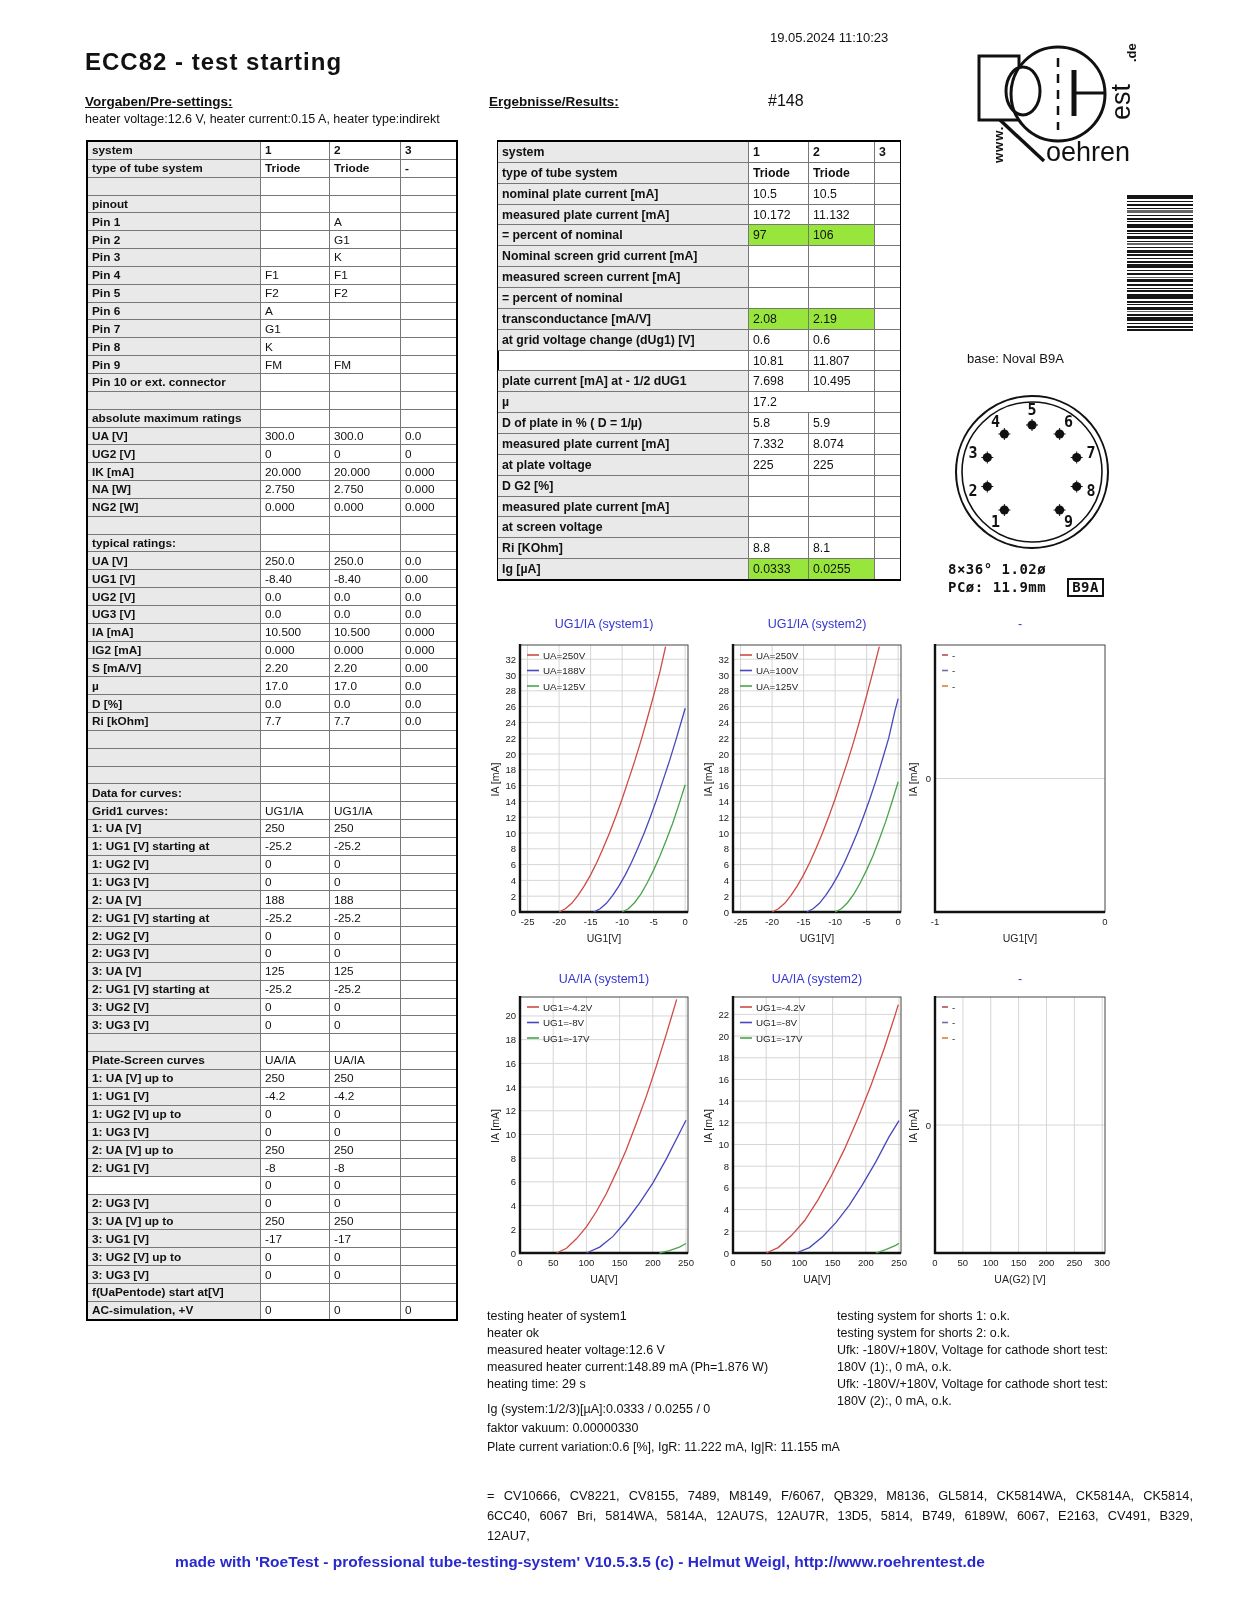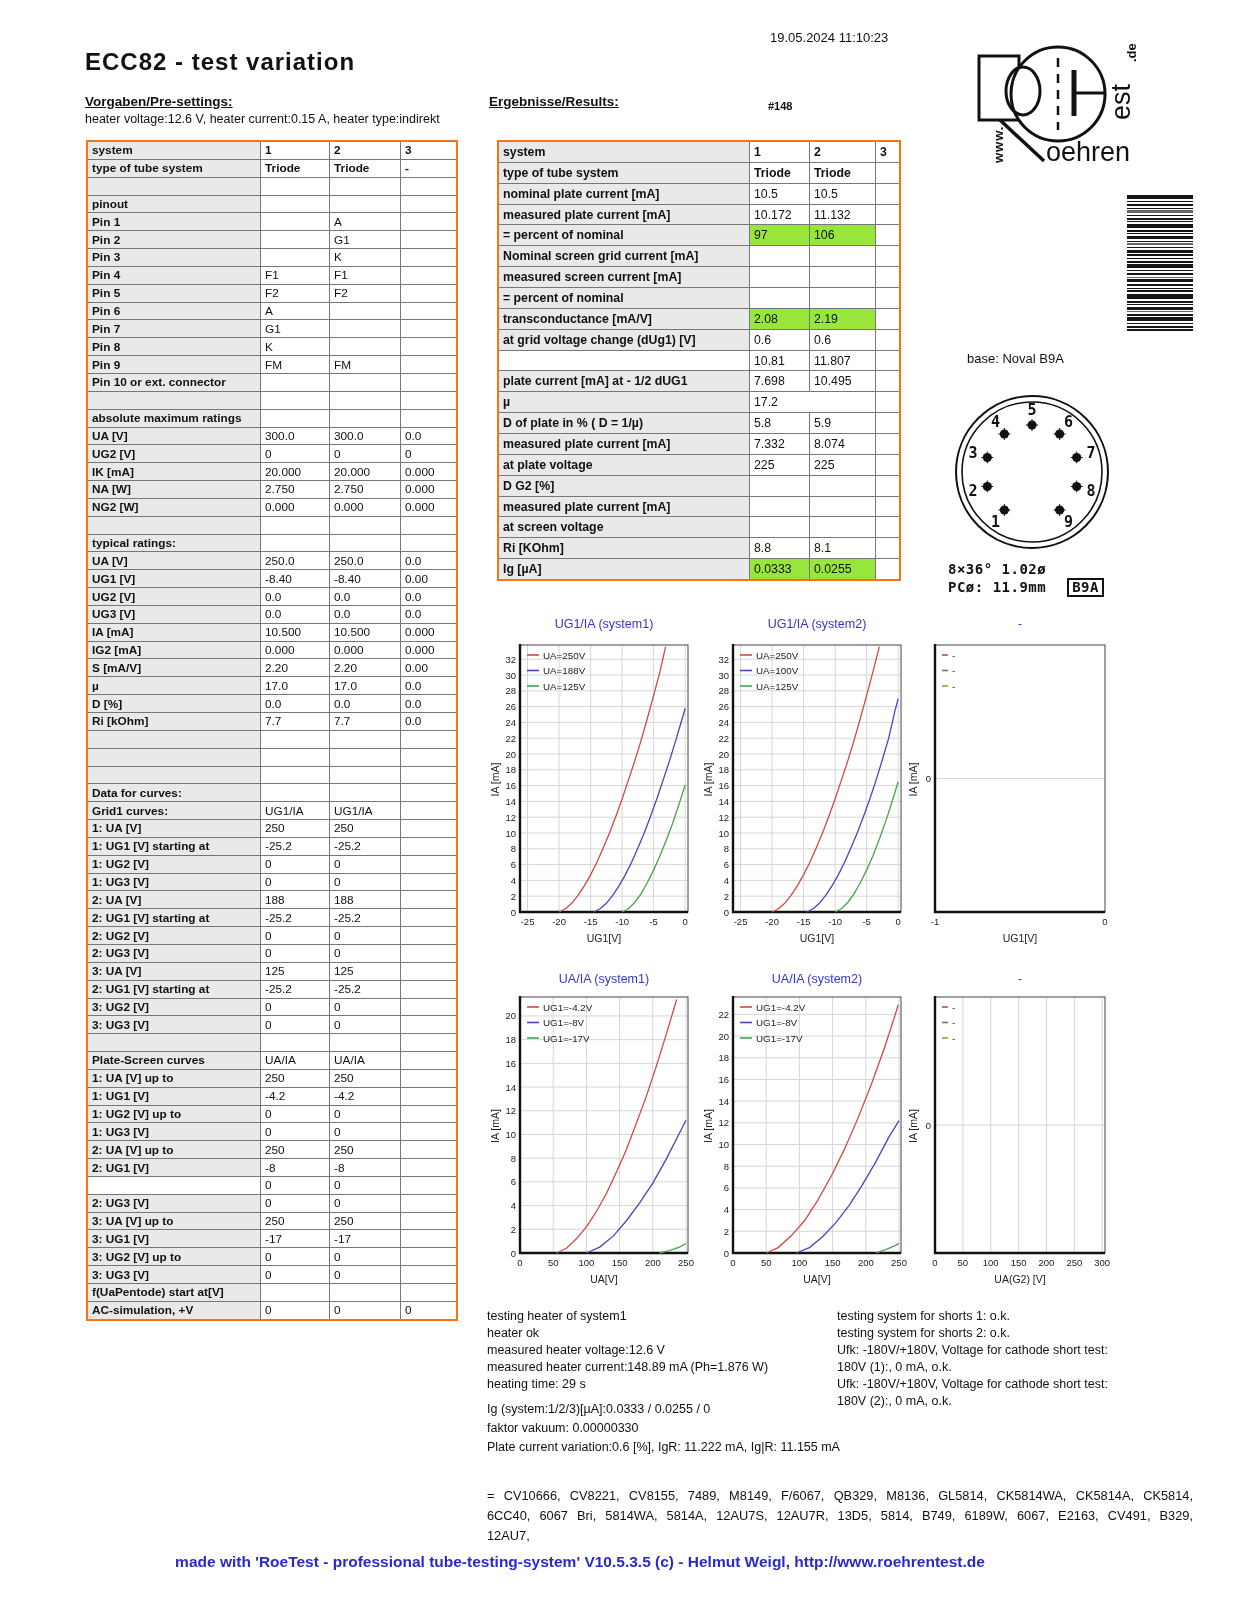--- a/index.html
+++ b/index.html
@@ -5,27 +5,27 @@
   html,body{margin:0;padding:0;background:#888;}
   #page{position:relative;width:1236px;height:1600px;background:#fff;
         font-family:"Liberation Sans",sans-serif;color:#111;overflow:hidden;margin:0 auto;}
   .abs{position:absolute;}
   .page-title{left:85px;top:48px;font-size:24px;font-weight:bold;letter-spacing:1px;}
   .datetime{left:770px;top:30px;font-size:13px;}
   .h-underline{font-size:13.5px;font-weight:bold;text-decoration:underline;}
   .h-pre{left:85px;top:94px;}
   .h-res{left:489px;top:94px;}
   .pre-line{left:85px;top:112px;font-size:12.5px;}
-  .serial{left:768px;top:100px;font-size:11px;font-weight:bold;}
+  .serial{left:768px;top:92px;font-size:16px;font-weight:normal;}
   .base-label{left:967px;top:351px;font-size:13px;}
   .geom{left:948px;top:560px;font-family:"DejaVu Sans Mono",monospace;font-weight:bold;
         font-size:14px;line-height:18px;letter-spacing:0.5px;}
   .geom .badge{display:inline-block;border:2px solid #111;padding:0 3px;margin-left:12px;line-height:15px;}
   
-  .dtable{position:absolute;display:flex;flex-direction:column;border:2px solid #f97316;box-sizing:border-box;}
+  .dtable{position:absolute;display:flex;flex-direction:column;border:2px solid #000000;box-sizing:border-box;align-items:center;}
   .dtable .tr{display:flex;flex:1;min-height:0;}
   .dtable .tr + .tr{border-top:1px solid #777;}
   .dtable .td{box-sizing:border-box;display:flex;align-items:center;padding-left:4px;
               white-space:nowrap;overflow:hidden;background:#fff;}
   .dtable .td + .td{border-left:1px solid #777;}
   .dtable .lbl{background:#e9e9e9;font-weight:bold;}
   #tbl-pre{left:86px;top:140px;width:372px;height:1181px;font-size:11.8px;}
   #tbl-res{left:497px;top:140px;width:404px;height:441px;font-size:12.3px;}
   .greencell{background:#98e63c !important;}
   .boldval{font-weight:bold;}
@@ -41,21 +41,21 @@
   .footer{left:0;top:1553px;width:1160px;text-align:center;font-size:15.5px;font-weight:bold;color:#2929cc;}
   #logo{left:970px;top:20px;}
   #barcode{left:1127px;top:193px;}
   #pinout{left:945px;top:392px;}
 </style>
 </head>
 <body>
 
 <div id="page">
 
-  <div class="abs page-title">ECC82  -  test variation</div>
+  <div class="abs page-title">ECC82  -  test starting</div>
   <div class="abs datetime">19.05.2024  11:10:23</div>
   <div class="abs h-underline h-pre">Vorgaben/Pre-settings:</div>
   <div class="abs pre-line">heater voltage:12.6 V, heater current:0.15 A, heater type:indirekt</div>
   <div class="abs h-underline h-res">Ergebnisse/Results:</div>
   <div class="abs serial">#148</div>
 
   <svg id="logo" class="abs" width="175" height="152" viewBox="0 0 175 152">
     <g stroke="#111" fill="none">
       <rect x="9" y="36" width="40" height="64" stroke-width="3"></rect>
       <circle cx="88" cy="74" r="47" fill="#fff" stroke-width="3"></circle>

